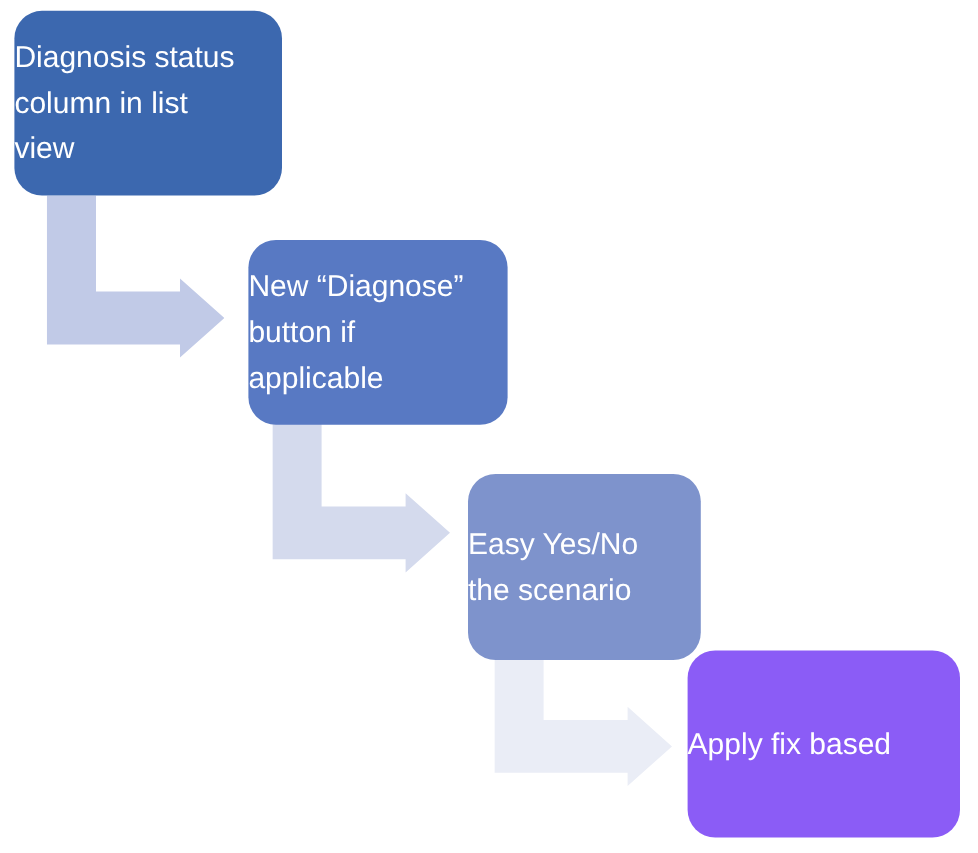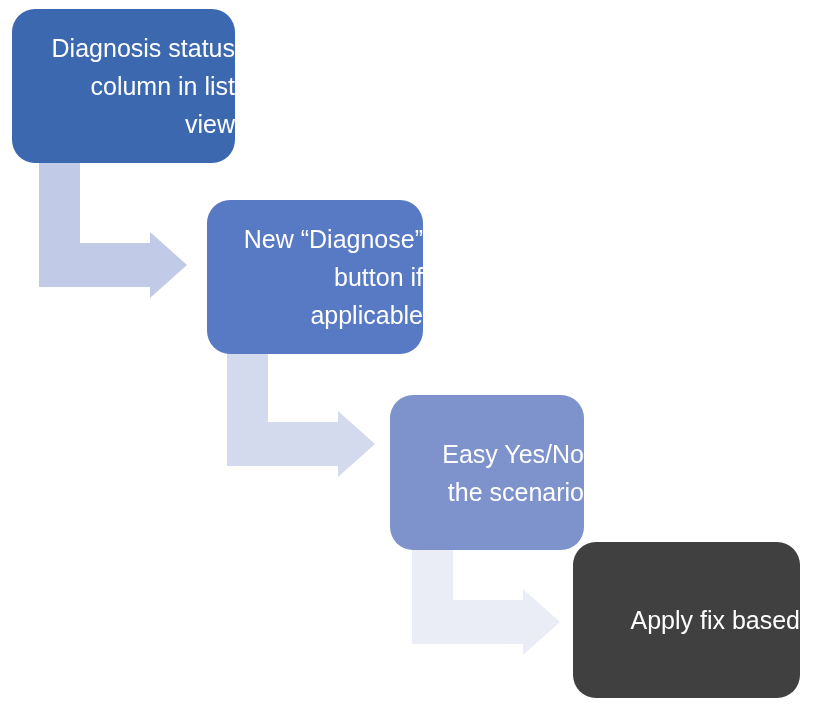--- a/index.html
+++ b/index.html
@@ -14,21 +14,21 @@
     height: 711px;
     background: #ffffff;
     overflow: hidden;
   }
   .step {
     position: absolute;
     border-radius: 23px;
     color: #ffffff;
     display: flex;
     flex-direction: column;
-    align-items: flex-end;
+    align-items: flex-start;
     justify-content: center;
     text-align: center;
     font-size: 25px;
     line-height: 38px;
     z-index: 2;
   }
   .step .line {
     white-space: nowrap;
   }
   .arrow {
@@ -63,17 +63,17 @@
     <div class="line">New “Diagnose”</div>
     <div class="line">button if</div>
     <div class="line">applicable</div>
   </div>
 
   <div class="step" style="left: 390px; top: 365px; width: 194px; height: 155px; background-color: rgb(126, 147, 204); margin-top: 30px;">
     <div class="line">Easy Yes/No</div>
     <div class="line">the scenario</div>
   </div>
 
-  <div class="step" style="left: 573px; top: 542px; width: 227px; height: 156px; background-color: #404040;">
+  <div class="step" style="left: 573px; top: 542px; width: 227px; height: 156px; background-color: #8b5cf6;">
     <div class="line">Apply fix based</div>
   </div>
 
 </div>
 
 </body></html>

